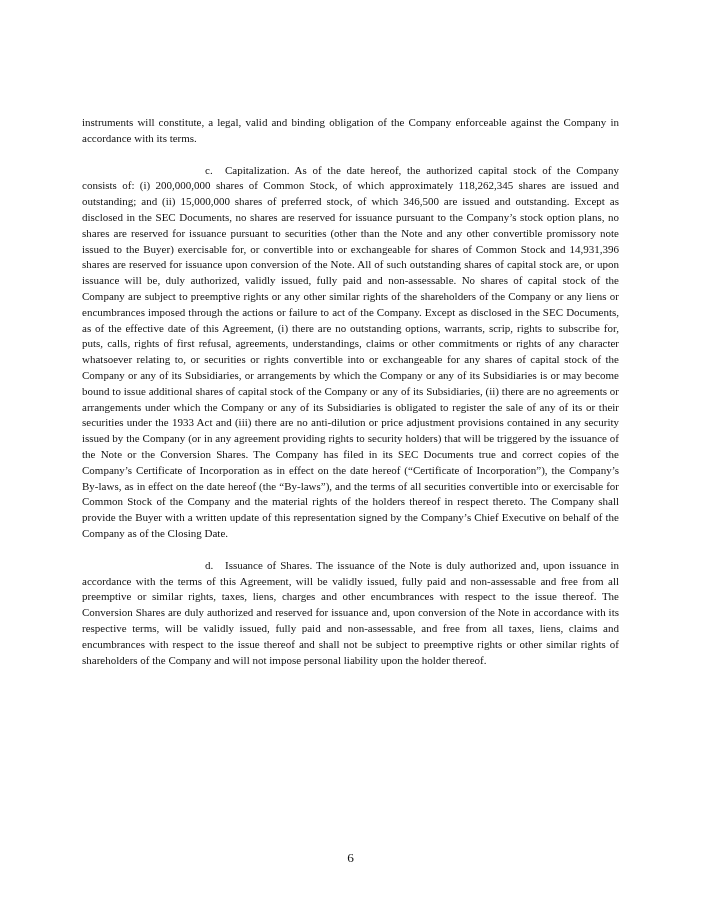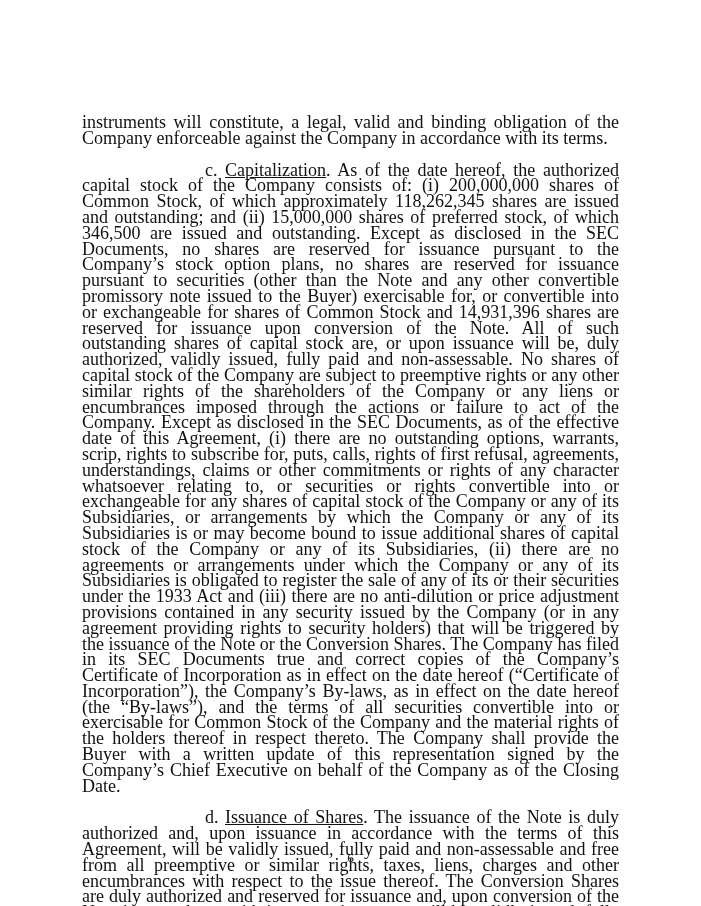--- a/index.html
+++ b/index.html
@@ -15,36 +15,35 @@
       font-family: "Liberation Serif", "DejaVu Serif", serif;
       color: #111111;
     }
     .page {
       position: absolute;
       left: 82px;
       top: 115px;
       width: 537px;
     }
     .para {
-      font-size: 18px;
+      font-size: 11px;
       line-height: 15.8px;
       text-align: justify;
       margin: 0 0 16px 0;
       text-align-last: left;
     }
     .para.indented {
       text-indent: 123px;
     }
     .item-label {
       display: inline-block;
       width: 20px;
       text-indent: 0;
     }
     .heading {
-      text-decoration: underline;
     }
     .page-number {
       position: absolute;
       top: 850px;
       left: 0;
       width: 701px;
       text-align: center;
       font-size: 13.3px;
     }
   </style>

